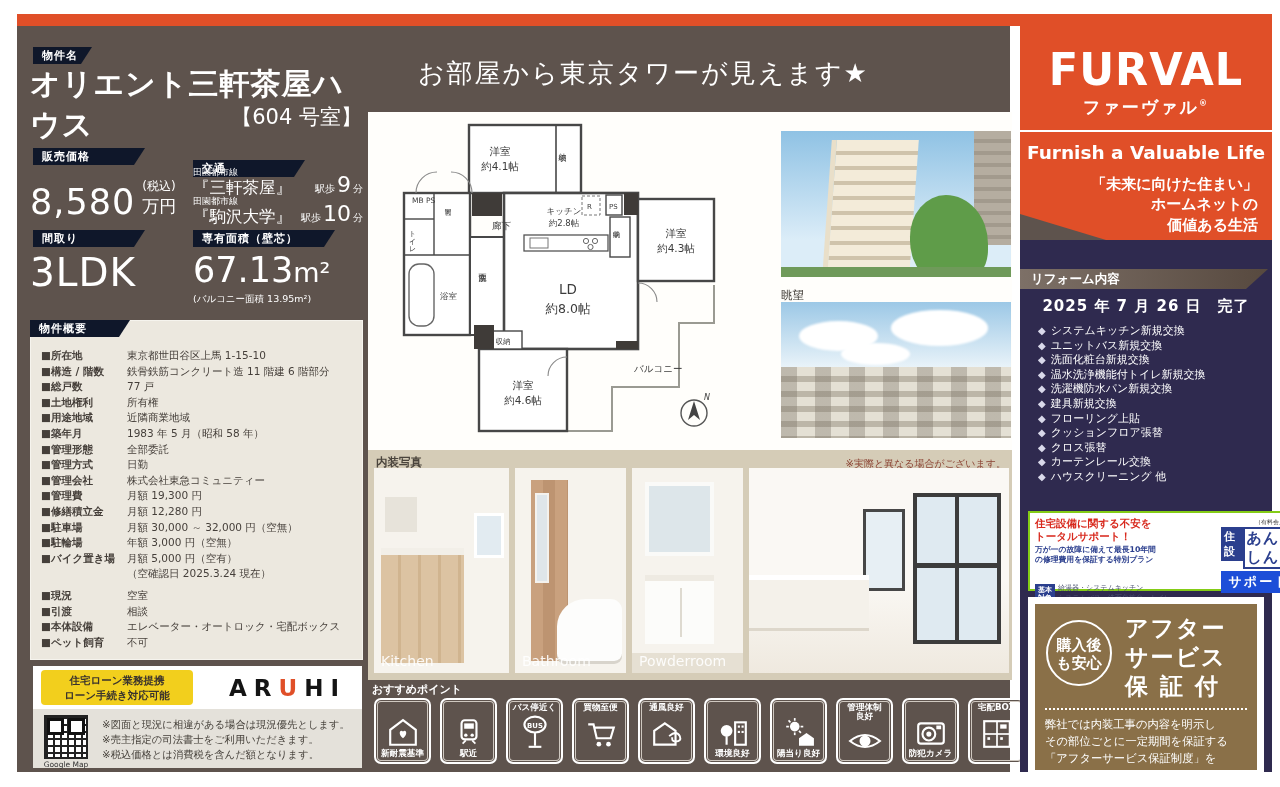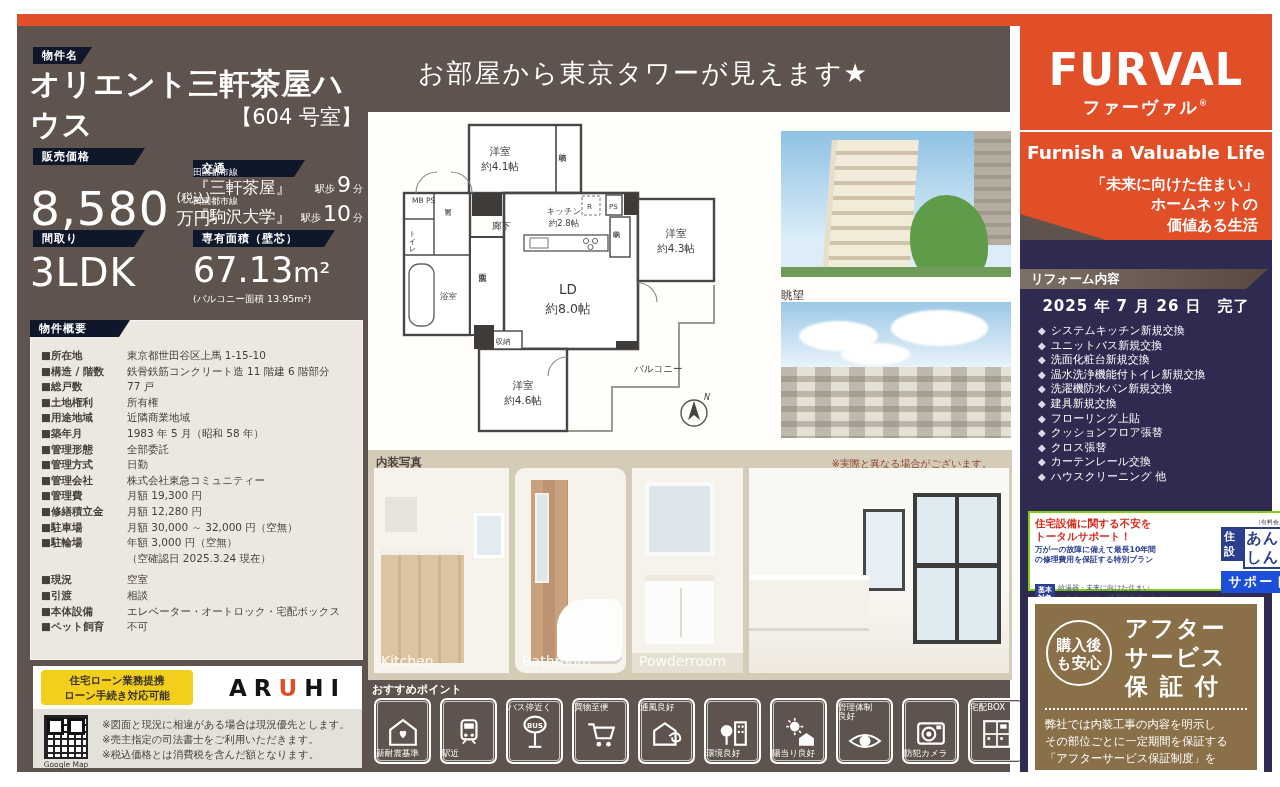--- a/index.html
+++ b/index.html
@@ -18,21 +18,21 @@
   .tag { position:absolute; background:#0f172a; color:#fff; font-size:11px; font-weight:bold;
     line-height:17px; height:17px; padding:0 14px 0 9px;
     clip-path:polygon(0 0,100% 0,calc(100% - 11px) 100%,0 100%); letter-spacing:1px; }
 
   
   .prop-name { position:absolute; left:30px; top:64px; width:345px; color:#fff;
     font-size:30px; font-weight:bold; letter-spacing:1px; }
   .prop-room { position:absolute; left:30px; top:103px; width:332px; text-align:right;
     color:#fff; font-size:21px; }
   .price-row { position:absolute; left:30px; top:166px; color:#fff; display:flex; align-items:flex-end; }
-  .price-num { font-size:47px; line-height:1; letter-spacing:1px;margin-top:19px; }
+  .price-num { font-size:35px; line-height:1; letter-spacing:1px;margin-top:19px; }
   .price-side { margin-left:7px; padding-bottom:2px; }
   .price-tax { font-size:12px; display:block; }
   .price-unit { font-size:17px; display:block; }
   .madori-val { position:absolute; left:30px; top:250px; color:#fff; font-size:39px; letter-spacing:1px; }
   .route { position:absolute; left:193px; width:170px; color:#fff; }
   .route-line { font-size:9px; display:block; line-height:1.2; }
   .route-station { font-size:16.5px; display:inline-block; line-height:1.25; }
   .route-walk { position:absolute; right:0; bottom:1px; font-size:10px; }
   .route-min { font-size:22px; margin:0 2px; }
   .area-val { position:absolute; left:193px; top:250px; color:#fff; font-size:35px; }
@@ -88,21 +88,21 @@
   
   .view-sky { position:absolute; inset:0; background:linear-gradient(#9cc8e6 0%,#e9f3f9 48%); }
   .cloud { position:absolute; background:#fff; border-radius:50%; filter:blur(1px); }
   .view-city { position:absolute; left:0; bottom:0; width:100%; height:52%;
     background:
       repeating-linear-gradient(90deg,rgba(120,112,100,.35) 0 16px,rgba(255,255,255,0) 16px 34px),
       repeating-linear-gradient(#e4e0d4 0 9px,#bcb6a8 9px 15px); }
   
   .int-strip { position:absolute; left:368px; top:450px; width:644px; height:230px; background:#d5ccb7; }
   .int-title { position:absolute; left:8px; top:5px; font-size:11.5px; font-weight:bold; color:#4a443c; }
-  .int-note { position:absolute; right:20px; top:7px; font-size:10px; color:#8a4232; }
+  .int-note { position:absolute; right:6px; top:7px; font-size:10px; color:#8a4232; }
   .int-photo { position:absolute; top:18px; height:205px; overflow:hidden; background:#f6f3ed; }
   .int-cap { position:absolute; left:7px; bottom:4px; font-size:14px; color:rgba(255,255,255,.9); }
   .kit-cab { position:absolute; left:5%; bottom:5%; width:62%; height:56%;
     background:repeating-linear-gradient(90deg,#dcc3a2 0 17px,#d0b48f 17px 20px); border-top:7px solid #f2efe8; }
   .kit-hood { position:absolute; left:8%; top:14%; width:24%; height:17%; background:#e7e3da; }
   .kit-win { position:absolute; right:4%; top:22%; width:22%; height:22%; background:#e2ebf1; border:3px solid #fff; }
   .bath-wood { position:absolute; left:14%; top:6%; width:34%; height:88%;
     background:repeating-linear-gradient(90deg,#c9a17e 0 12px,#bd9471 12px 24px); }
   .bath-tub { position:absolute; right:4%; bottom:6%; width:58%; height:30%;
     background:#fdfdfc; border-radius:45% 18% 12% 12%; box-shadow:0 3px 0 #d8d4cc; }
@@ -117,21 +117,21 @@
     background-image:linear-gradient(90deg,transparent 48%,#3c3c3c 48% 52%,transparent 52%),
       linear-gradient(transparent 46%,#3c3c3c 46% 50%,transparent 50%); }
   .liv-win2 { position:absolute; right:40%; top:20%; width:16%; height:40%; background:#e7eff4; border:3px solid #474747; }
   .liv-ledge { position:absolute; left:0; top:52%; width:46%; height:26%; background:#f4f1ea; border-top:5px solid #fff; box-shadow:0 3px 0 #ddd7cb; }
 
   
   .points-title { position:absolute; left:372px; top:682px; color:#fff; font-size:11px; font-weight:bold; }
   .tiles { position:absolute; left:374px; top:698px; display:flex; gap:9px; }
   .tile { width:57px; height:66px; border:2px solid #fff; border-radius:7px; position:relative;
     box-shadow:inset 0 0 0 1px #5e534d, inset 0 0 0 2px #cfc8c0; }
-  .tile-lbl { position:absolute; left:0; width:100%; text-align:left; color:#fff; font-size:8.6px; font-weight:normal; line-height:1.1; }
+  .tile-lbl { position:absolute; left:0; width:100%; text-align:center; color:#fff; font-size:8.6px; font-weight:bold; line-height:1.1; }
   .lbl-top { top:3px; } .lbl-bottom { bottom:4px; }
   .tile svg { position:absolute; left:50%; transform:translateX(-50%); }
   .glyph-mid { top:17px; } .glyph-low { top:5px; }
 
   
   .furval { position:absolute; left:0; top:30px; width:100%; text-align:center; color:#fff;
     font-size:43px; font-weight:bold; letter-spacing:1px; transform:scaleY(1.05); }
   .furval-kana { position:absolute; left:0; top:82px; width:100%; text-align:center; color:#fff;
     font-size:17px; font-weight:bold; letter-spacing:2px; }
   .furval-kana .reg { font-size:8px; vertical-align:super; }
@@ -261,20 +261,24 @@
           <span class="ov-label">■修繕積立金</span>
           <span class="ov-value">月額 12,280 円</span>
         </div>
       <div class="ov-row">
           <span class="ov-label">■駐車場</span>
           <span class="ov-value">月額 30,000 ～ 32,000 円（空無）</span>
         </div>
       <div class="ov-row">
           <span class="ov-label">■駐輪場</span>
           <span class="ov-value">年額 3,000 円（空無）</span>
+        </div>
+      <div class="ov-row">
+          <span class="ov-label">■バイク置き場</span>
+          <span class="ov-value">月額 5,000 円（空有）</span>
         </div>
       <div class="ov-row">
           <span class="ov-label"></span>
           <span class="ov-value">（空確認日 2025.3.24 現在）</span>
         </div>
       <div class="ov-row ov-gap">
           <span class="ov-label">■現況</span>
           <span class="ov-value">空室</span>
         </div>
       <div class="ov-row">
@@ -401,21 +405,21 @@
 
   <div class="int-strip">
     <div class="int-title">内装写真</div>
     <div class="int-note">※実際と異なる場合がございます。</div>
     <div class="int-photo" style="left:6px; width:135px;">
       <div class="kit-win"></div>
       <div class="kit-hood"></div>
       <div class="kit-cab"></div>
       <div class="int-cap">Kitchen</div>
     </div>
-    <div class="int-photo" style="left:147px; width:111px;border-radius:10px;">
+    <div class="int-photo" style="left:147px; width:111px;">
       <div class="bath-wood"></div>
       <div class="bath-mirror"></div>
       <div class="bath-tub"></div>
       <div class="int-cap">Bathroom</div>
     </div>
     <div class="int-photo" style="left:264px; width:111px;">
       <div class="pow-mirror"></div>
       <div class="pow-vanity"></div>
       <div class="pow-floor"></div>
       <div class="int-cap">Powderroom</div>
@@ -569,21 +573,21 @@
       <div class="anshin-blue">
           <div>万が一の故障に備えて最長10年間</div>
           <div>の修理費用を保証する特別プラン</div>
         </div>
       <div class="anshin-row">
         <div class="anshin-chip">
             <div>基本</div>
             <div>対象</div>
           </div>
         <div class="anshin-targets">
-            <div>給湯器・未来に向けた住まい</div>
+            <div>給湯器・システムキッチン</div>
             <div>システムバス・洗面化粧台・トイレ</div>
           </div>
       </div>
       <div class="anshin-logo">
         <span class="anshin-note">（有料会員制）</span>
         <div class="anshin-l1">
           <span class="anshin-jyu">住設</span>
           <span class="anshin-an">あんしん</span>
         </div>
         <div class="anshin-sup">サポート</div>

